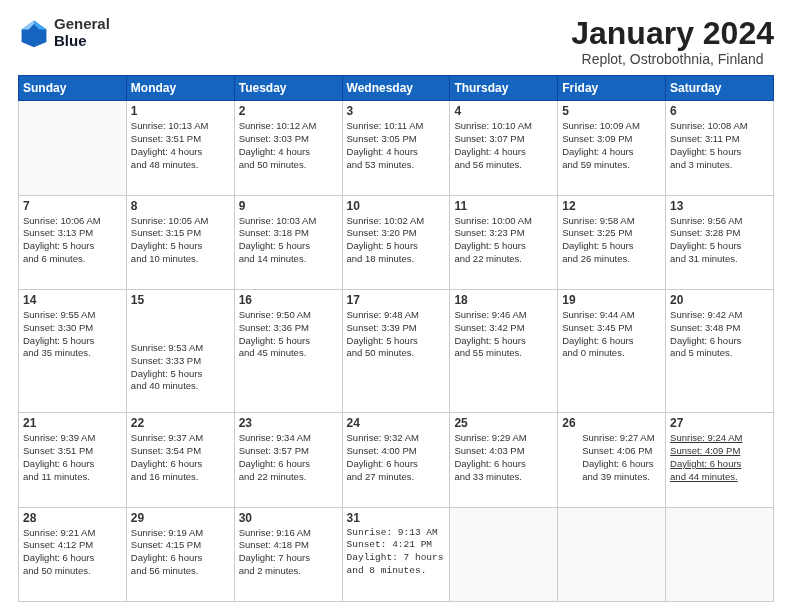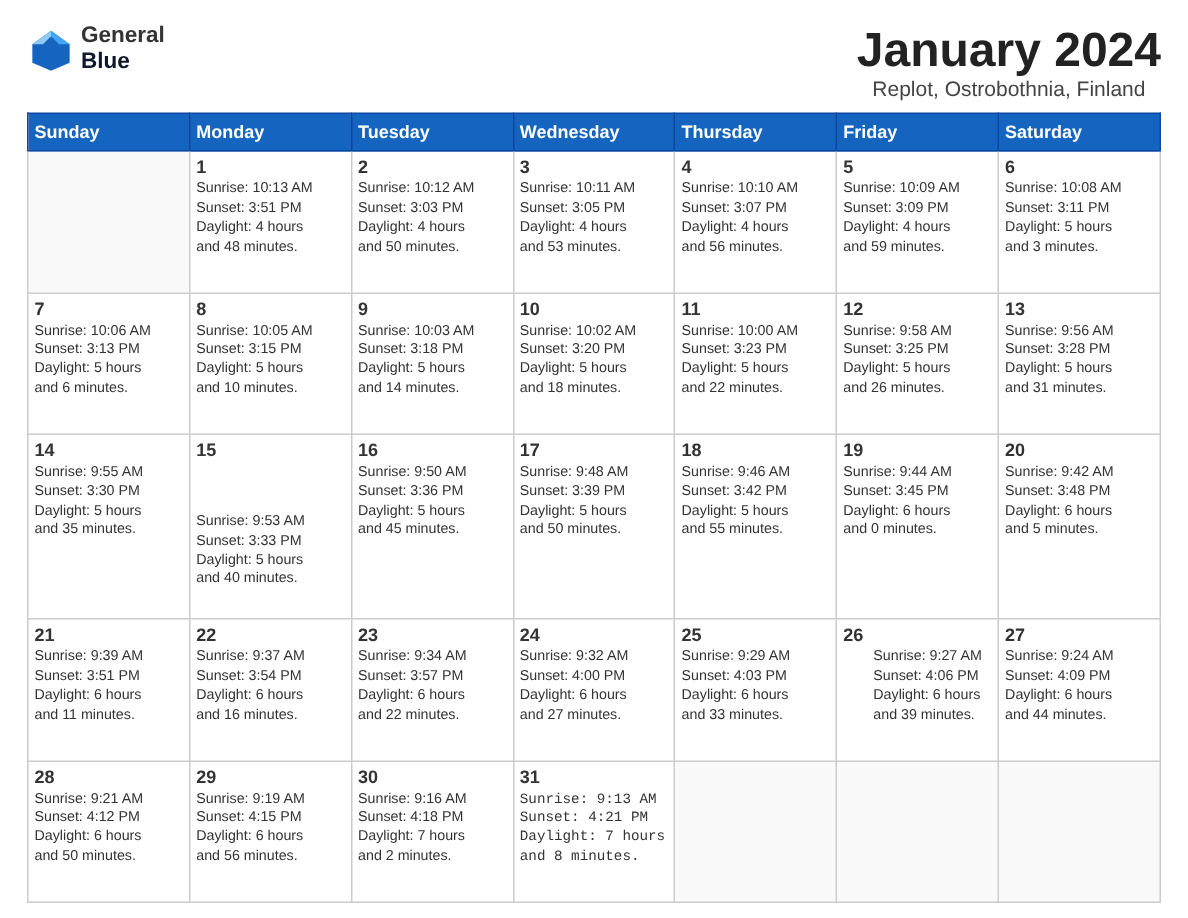--- a/index.html
+++ b/index.html
@@ -319,21 +319,21 @@
           </td>
           <td>
             <span class="day-num">26</span>
             <div class="day-detail" style="white-space: pre-line; margin-left: 20px;">Sunrise: 9:27 AM
 Sunset: 4:06 PM
 Daylight: 6 hours
 and 39 minutes.</div>
           </td>
           <td>
             <span class="day-num">27</span>
-            <div class="day-detail" style="white-space: pre-line;">Sunrise: 9:24 AM
+            <div class="day-detail" style="white-space: pre-line; text-decoration: underline;">Sunrise: 9:24 AM
 Sunset: 4:09 PM
 Daylight: 6 hours
 and 44 minutes.</div>
           </td>
         </tr>
         <tr>
           <td>
             <span class="day-num">28</span>
             <div class="day-detail" style="white-space: pre-line;">Sunrise: 9:21 AM
 Sunset: 4:12 PM

